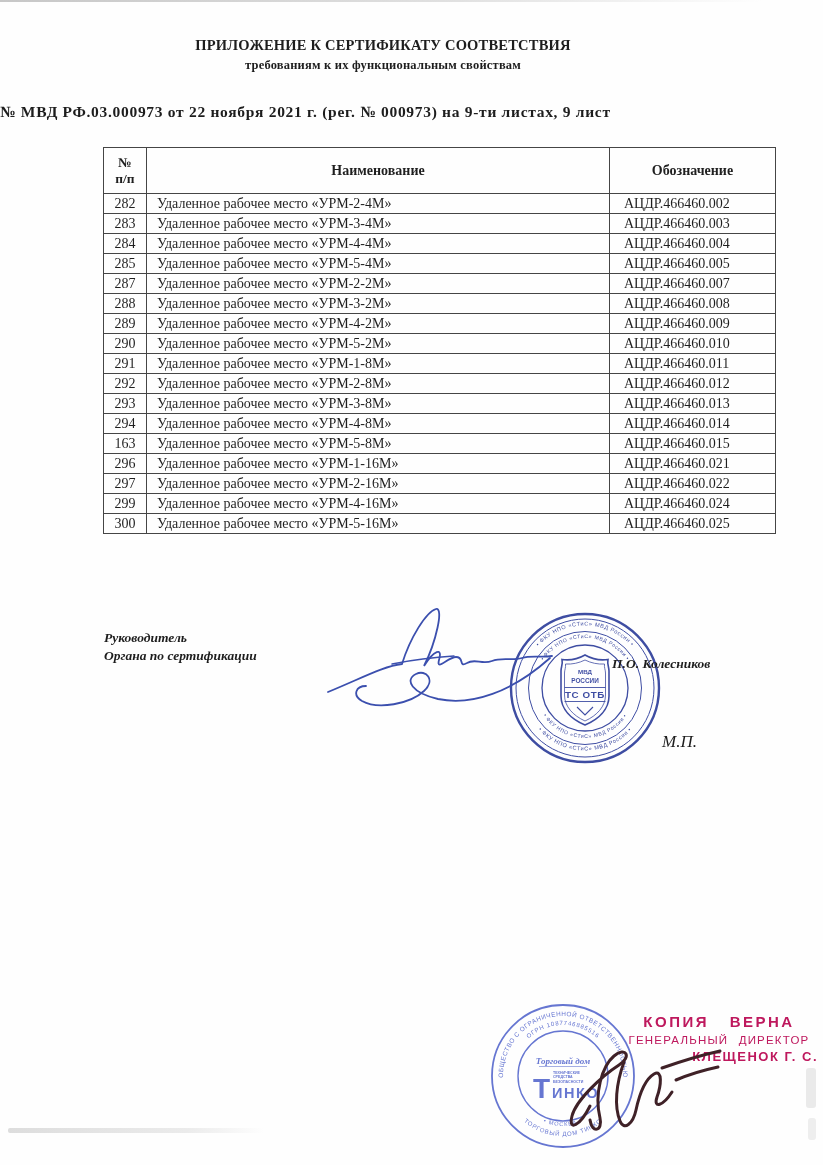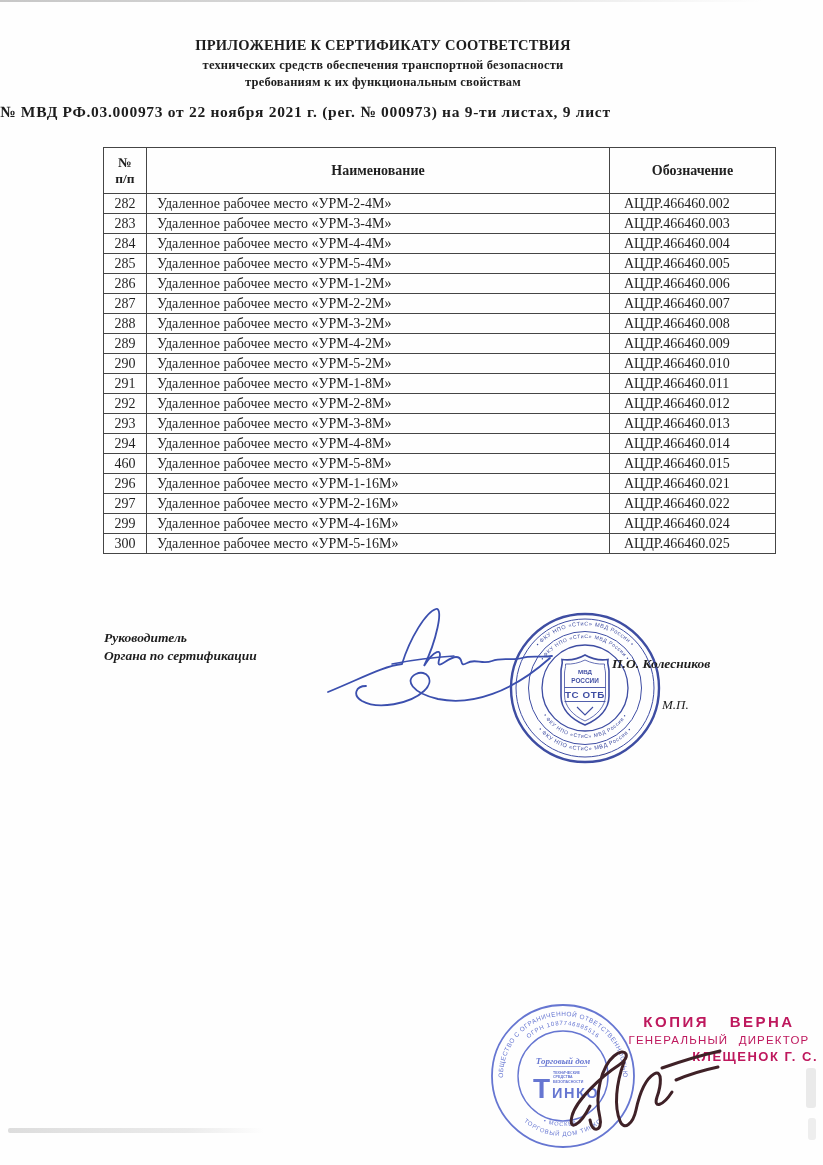--- a/index.html
+++ b/index.html
@@ -36,22 +36,22 @@
   
   .sig-role{
     position:absolute;left:104px;top:629px;
     font-size:13.5px;font-weight:bold;font-style:italic;line-height:18px;
   }
   .signer-name{
     position:absolute;left:612px;top:644px;width:185px;
     font-size:13.5px;font-weight:bold;font-style:italic;z-index:5;margin-top:12px;
   }
   .mp-mark{
-    position:absolute;left:662px;top:697px;
-    font-size:13px;font-style:italic;z-index:5;
+    position:absolute;left:662px;top:732px;
+    font-size:17px;font-style:italic;z-index:5;
   }
   .sig-blue{position:absolute;left:322px;top:600px;z-index:4;}
   .stamp-mvd{position:absolute;left:508px;top:611px;z-index:3;opacity:.92;}
   
   .stamp-tinko{position:absolute;left:489px;top:1002px;z-index:2;opacity:.9;}
   .copy-stamp{
     position:absolute;left:618px;top:1013px;width:202px;z-index:3;
     font-family:"Liberation Sans", sans-serif;text-align:center;
   }
   .copy-line1{font-size:15px;font-weight:bold;letter-spacing:2.5px;word-spacing:14px;}
@@ -72,21 +72,20 @@
 
 <div class="page">
 
   <div class="artifact edge-top"></div>
   <div class="artifact smudge-bl"></div>
   <div class="artifact smudge-r1"></div>
   <div class="artifact smudge-r2"></div>
 
   <div class="doc-header">
     <div class="doc-title">ПРИЛОЖЕНИЕ К СЕРТИФИКАТУ СООТВЕТСТВИЯ</div>
-    <div class="doc-subtitle">технических средств обеспечения транспортной безопасности</div>
     <div class="doc-subtitle">требованиям к их функциональным свойствам</div>
   </div>
   <div class="doc-number">№ МВД РФ.03.000973 от 22 ноября 2021 г. (рег. № 000973) на 9-ти листах, 9 лист</div>
 
   <table class="main-table">
     <thead>
       <tr>
         <th class="col-num">№
 п/п</th>
         <th class="col-name">Наименование</th>
@@ -108,25 +107,20 @@
           <td class="col-num">284</td>
           <td class="col-name">Удаленное рабочее место «УРМ-4-4М»</td>
           <td class="col-designation">АЦДР.466460.004</td>
         </tr>
         <tr>
           <td class="col-num">285</td>
           <td class="col-name">Удаленное рабочее место «УРМ-5-4М»</td>
           <td class="col-designation">АЦДР.466460.005</td>
         </tr>
         <tr>
-          <td class="col-num">286</td>
-          <td class="col-name">Удаленное рабочее место «УРМ-1-2М»</td>
-          <td class="col-designation">АЦДР.466460.006</td>
-        </tr>
-        <tr>
           <td class="col-num">287</td>
           <td class="col-name">Удаленное рабочее место «УРМ-2-2М»</td>
           <td class="col-designation">АЦДР.466460.007</td>
         </tr>
         <tr>
           <td class="col-num">288</td>
           <td class="col-name">Удаленное рабочее место «УРМ-3-2М»</td>
           <td class="col-designation">АЦДР.466460.008</td>
         </tr>
         <tr>
@@ -153,21 +147,21 @@
           <td class="col-num">293</td>
           <td class="col-name">Удаленное рабочее место «УРМ-3-8М»</td>
           <td class="col-designation">АЦДР.466460.013</td>
         </tr>
         <tr>
           <td class="col-num">294</td>
           <td class="col-name">Удаленное рабочее место «УРМ-4-8М»</td>
           <td class="col-designation">АЦДР.466460.014</td>
         </tr>
         <tr>
-          <td class="col-num">460</td>
+          <td class="col-num">163</td>
           <td class="col-name">Удаленное рабочее место «УРМ-5-8М»</td>
           <td class="col-designation">АЦДР.466460.015</td>
         </tr>
         <tr>
           <td class="col-num">296</td>
           <td class="col-name">Удаленное рабочее место «УРМ-1-16М»</td>
           <td class="col-designation">АЦДР.466460.021</td>
         </tr>
         <tr>
           <td class="col-num">297</td>

